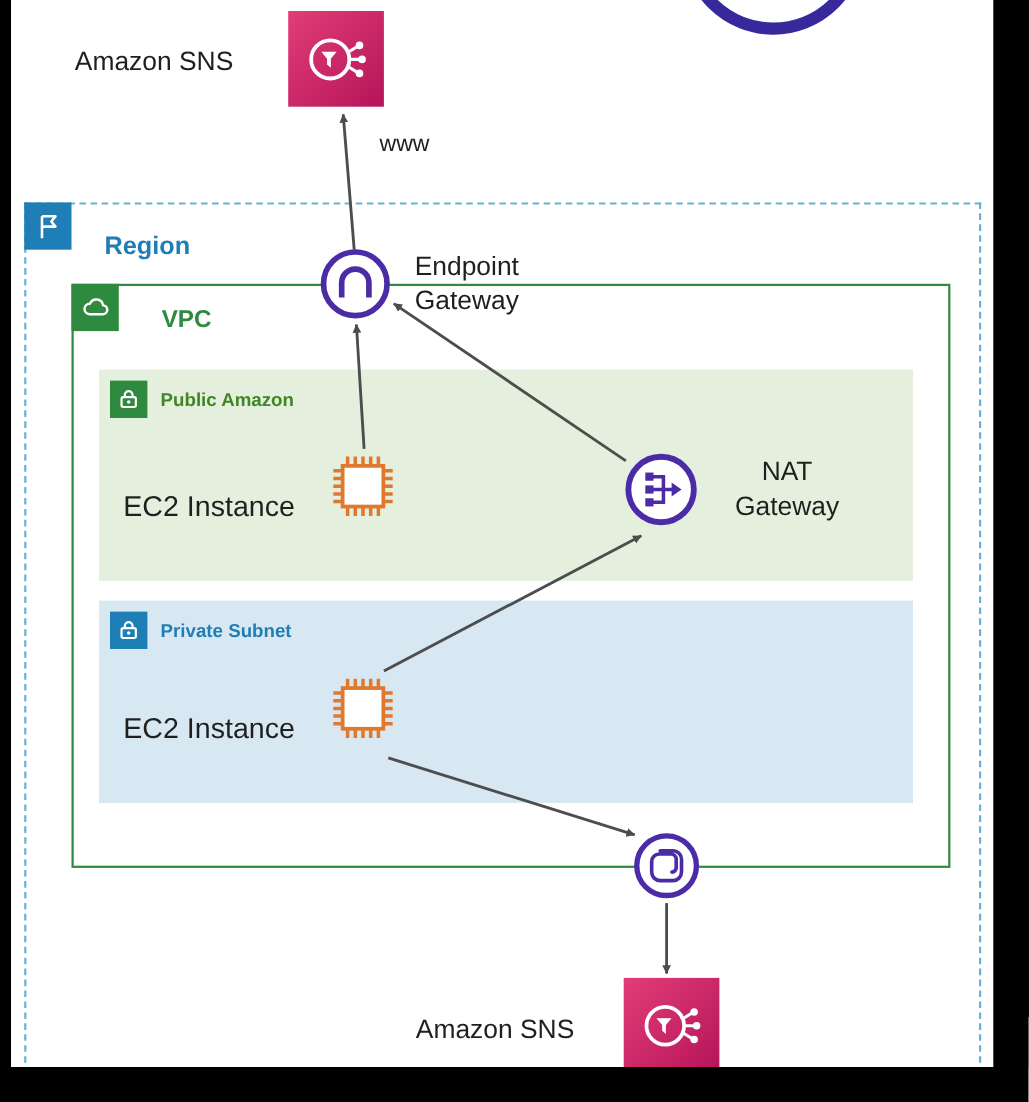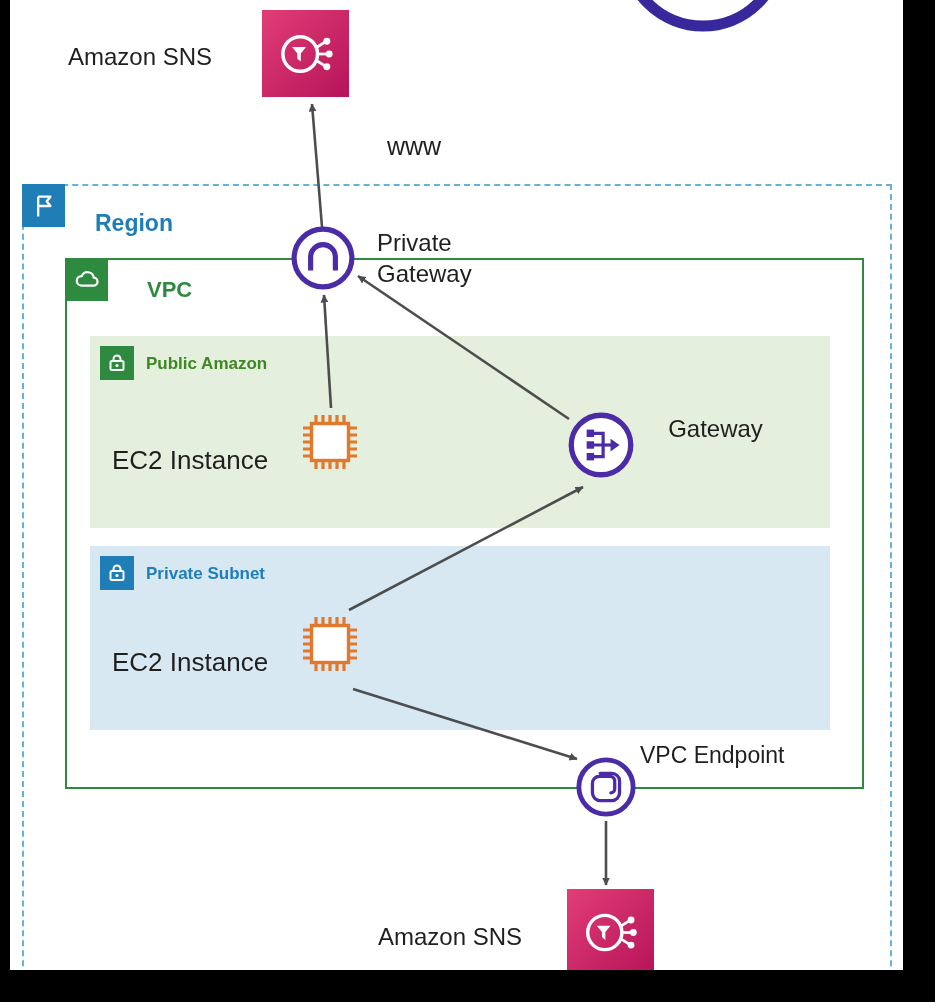--- a/index.html
+++ b/index.html
@@ -38,21 +38,21 @@
   .lbl{position:absolute;z-index:10;white-space:nowrap;color:var(--text_dark);}
   .region-lbl{left:95px;top:210px;font-size:23px;font-weight:bold;color:var(--blue);}
   .vpc-lbl{left:123px;top:277px;font-size:22px;font-weight:bold;color:var(--green);margin-left:24px;}
   .pub-lbl{left:146px;top:354px;font-size:17px;font-weight:bold;color:var(--green_text);}
   .priv-lbl{left:146px;top:564px;font-size:17px;font-weight:bold;color:var(--blue);}
   .ec2-lbl{font-size:26px;}
   .ec2-pub-lbl{left:112px;top:445px;}
   .ec2-priv-lbl{left:112px;top:647px;}
   .sns-top-lbl{left:68px;top:43px;font-size:24px;}
   .sns-bottom-lbl{left:378px;top:923px;font-size:24px;}
-  .www-lbl{left:345px;top:132px;font-size:25px;margin-left:42px;}
+  .www-lbl{left:345px;top:119px;font-size:21px;}
   .igw-lbl{left:377px;top:227px;font-size:24px;line-height:31px;}
   .nat-lbl{left:648px;top:413px;width:135px;text-align:center;font-size:24px;line-height:32px;}
   .endpoint-lbl{left:640px;top:742px;font-size:23px;}
   .opt{font-size:31px;color:#2b2b2b;}
   .opt1{left:478px;top:560px;}
   .opt2{left:478px;top:661px;}
 
   
   .icon{position:absolute;z-index:10;}
   .icon svg{display:block;}
@@ -193,29 +193,29 @@
       <circle cx="50" cy="21" r="3" fill="#fff"></circle>
       <circle cx="52" cy="32" r="3" fill="#fff"></circle>
       <circle cx="50" cy="43" r="3" fill="#fff"></circle>
     </svg>
   </div>
 
   <div class="lbl sns-top-lbl">Amazon SNS</div>
   <div class="lbl www-lbl">www</div>
   <div class="lbl region-lbl">Region</div>
   <div class="lbl igw-lbl">
-    <div>Private</div>
+    <div>Endpoint</div>
     <div>Gateway</div>
   </div>
   <div class="lbl vpc-lbl">VPC</div>
   <div class="lbl pub-lbl">Public Amazon</div>
   <div class="lbl ec2-lbl ec2-pub-lbl">EC2 Instance</div>
   <div class="lbl nat-lbl">
+    <div>NAT</div>
     <div>Gateway</div>
   </div>
   <div class="lbl priv-lbl">Private Subnet</div>
   <div class="lbl ec2-lbl ec2-priv-lbl">EC2 Instance</div>
-  <div class="lbl endpoint-lbl">VPC Endpoint</div>
   <div class="lbl sns-bottom-lbl">Amazon SNS</div>
 
   <div class="bar left"></div>
   <div class="bar right"></div>
 </div>
 
 </body></html>

